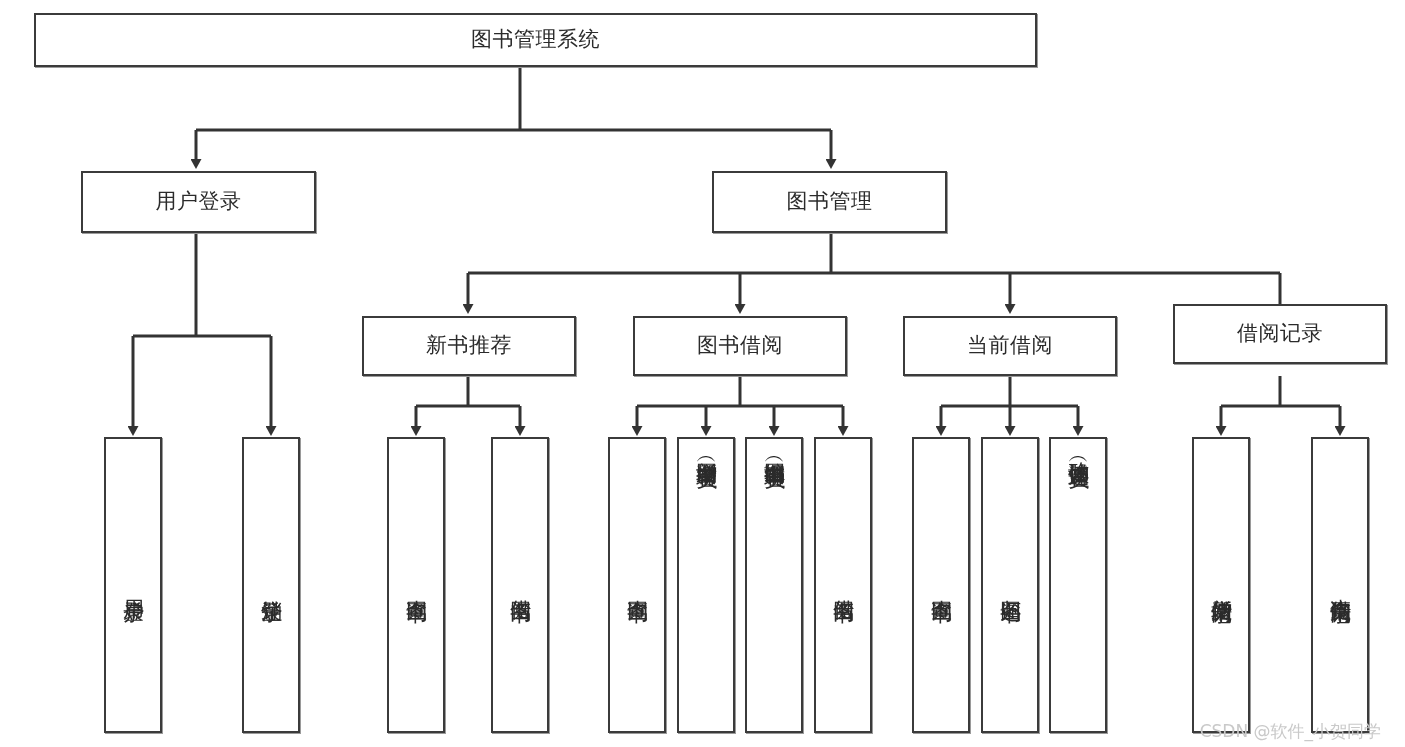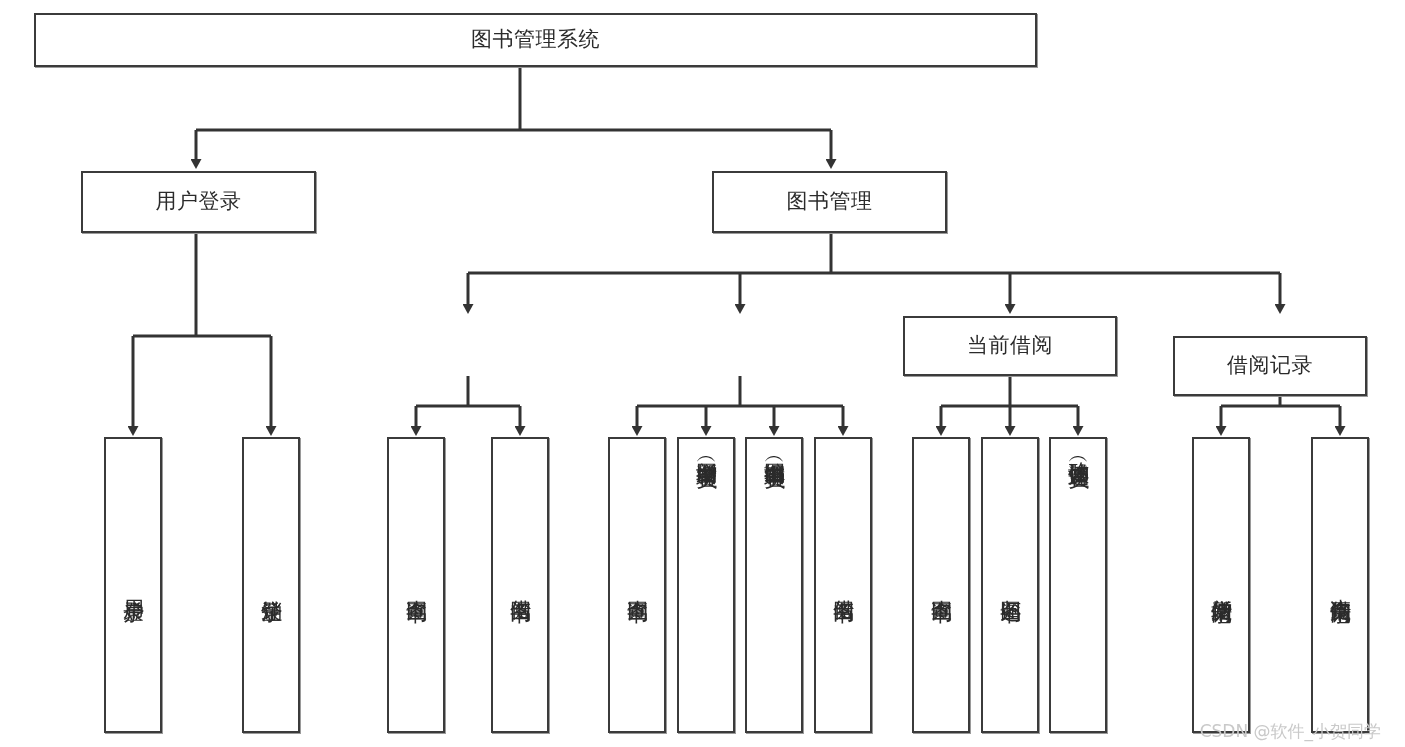--- a/index.html
+++ b/index.html
@@ -130,24 +130,30 @@
     <span class="label-h">图书管理系统</span>
   </div>
 
   <div class="node" style="left:81px; top:171px; width:235px; height:62px;">
     <span class="label-h">用户登录</span>
   </div>
   <div class="node" style="left:712px; top:171px; width:235px; height:62px;">
     <span class="label-h">图书管理</span>
   </div>
 
+  <div class="node" style="left:362px; top:316px; width:214px; height:60px;">
+    <span class="label-h">新书推荐</span>
+  </div>
+  <div class="node" style="left:633px; top:316px; width:214px; height:60px;">
+    <span class="label-h">图书借阅</span>
+  </div>
   <div class="node" style="left:903px; top:316px; width:214px; height:60px;">
     <span class="label-h">当前借阅</span>
   </div>
-  <div class="node" style="left:1173px; top:336px; width:194px; height:60px;">
+  <div class="node" style="left:1173px; top:304px; width:214px; height:60px;">
     <span class="label-h">借阅记录</span>
   </div>
 
   <div class="node vertical vcenter" style="left:104px; top:437px; width:58px; height:296px;">
     <span class="label-v">用户登录</span>
   </div>
   <div class="node vertical vcenter" style="left:242px; top:437px; width:58px; height:296px;">
     <span class="label-v">注销登录</span>
   </div>
 

